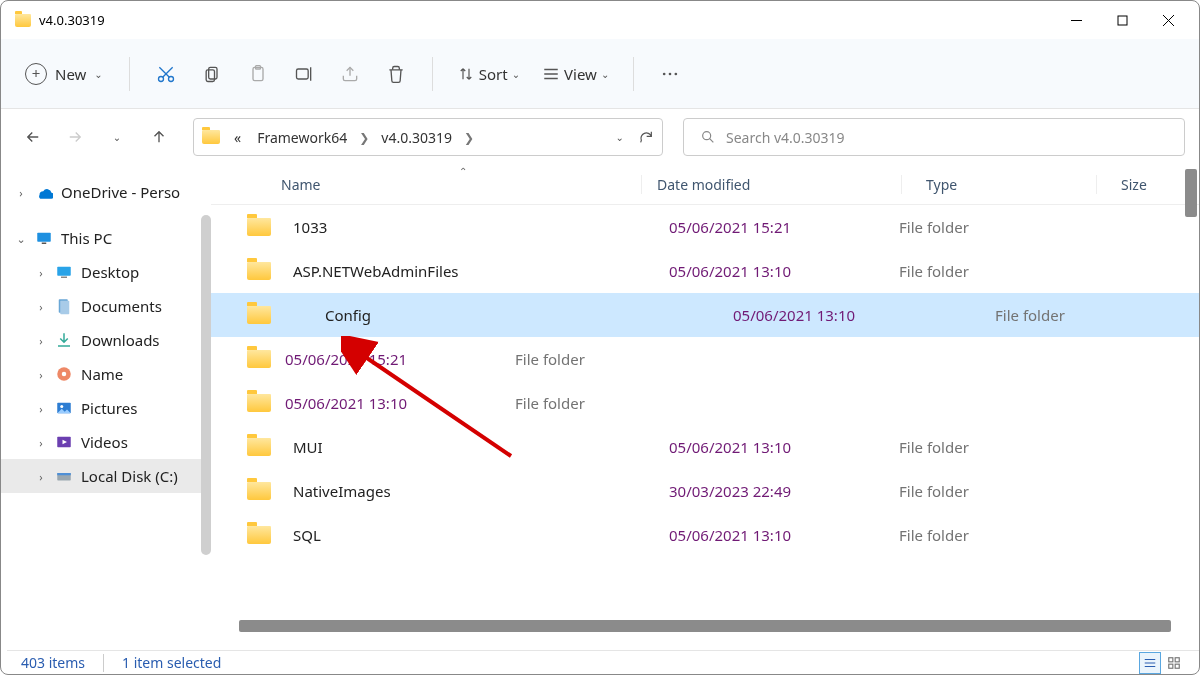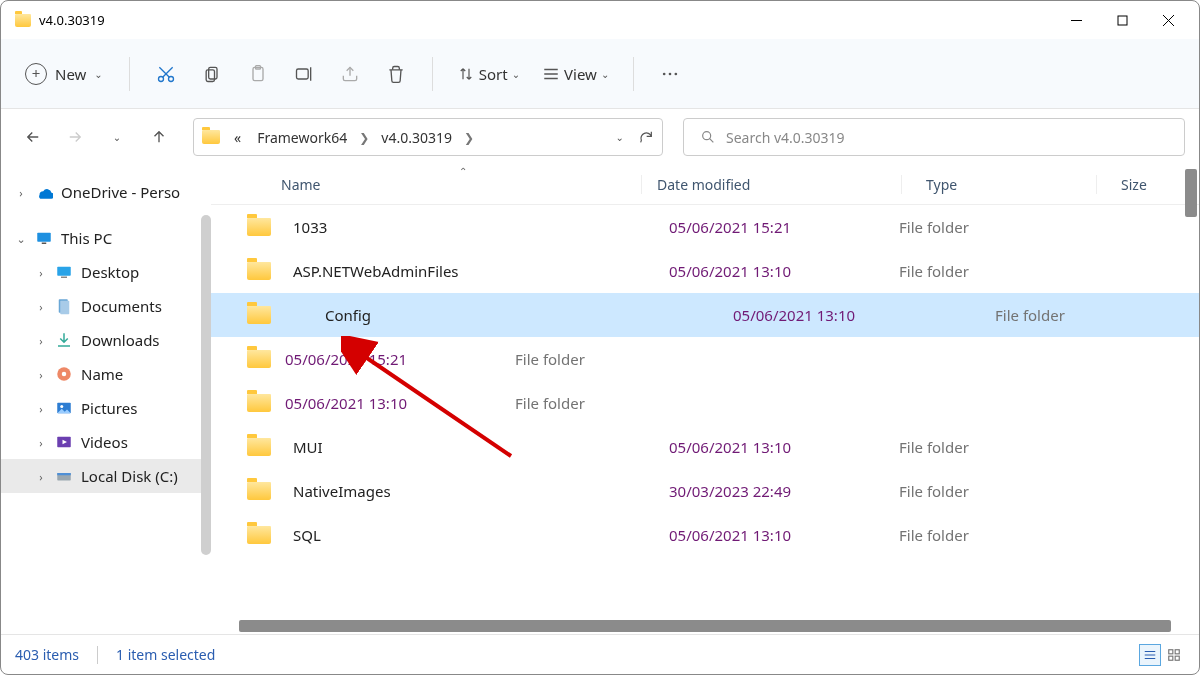--- a/index.html
+++ b/index.html
@@ -61,21 +61,21 @@
 .row.sel { background:#cde8ff;gap:32px; }
 .row .ic { width:24px; height:18px; margin-left: 16px; margin-right: 14px; background: linear-gradient(#ffe79e,#ffc83d); border-radius:1px 1px 2px 2px; position:relative; }
 .row .ic::before { content:""; position:absolute; top:-4px; left:0; width:10px; height:4px; background:#ffc83d; border-radius:1px 1px 0 0; }
 .row .nm { width: 376px; margin-left: 8px; }
 .row .dt { width: 230px; color:#701a75; }
 .row .tp { width: 195px; color:#737373; }
 .hscroll { position:absolute; bottom:2px; left:28px; right:28px; height:12px; background:#8b8b8b; border-radius:2px; }
 .vscroll { position:absolute; right:2px; top: 4px; width:12px; height:48px; background:#8b8b8b; border-radius:2px; }
 
 
-.status { position:absolute; bottom:0; left:0; right:0; height:40px; border-top:1px solid #e5e5e5; display:flex; align-items:center; padding: 0 14px; font-size:14px; color:#2a5db0; gap: 18px; }
+.status { position:absolute; bottom:0; left:6px; right:0; height:24px; border-top:1px solid #e5e5e5; display:flex; align-items:center; padding: 0 14px; font-size:14px; color:#2a5db0; gap: 18px; }
 .status .sep { width:1px; height:18px; background:#ccc; }
 .view-toggle { margin-left:auto; display:flex; gap:2px; }
 .view-toggle div { width:22px; height:22px; border:1px solid transparent; display:flex; align-items:center; justify-content:center; }
 .view-toggle .on { border-color:#5aa7e0; background:#eaf4fc; }
 
 
 .arrow { position:absolute; pointer-events:none; }
 </style>
 </head>
 <body>

